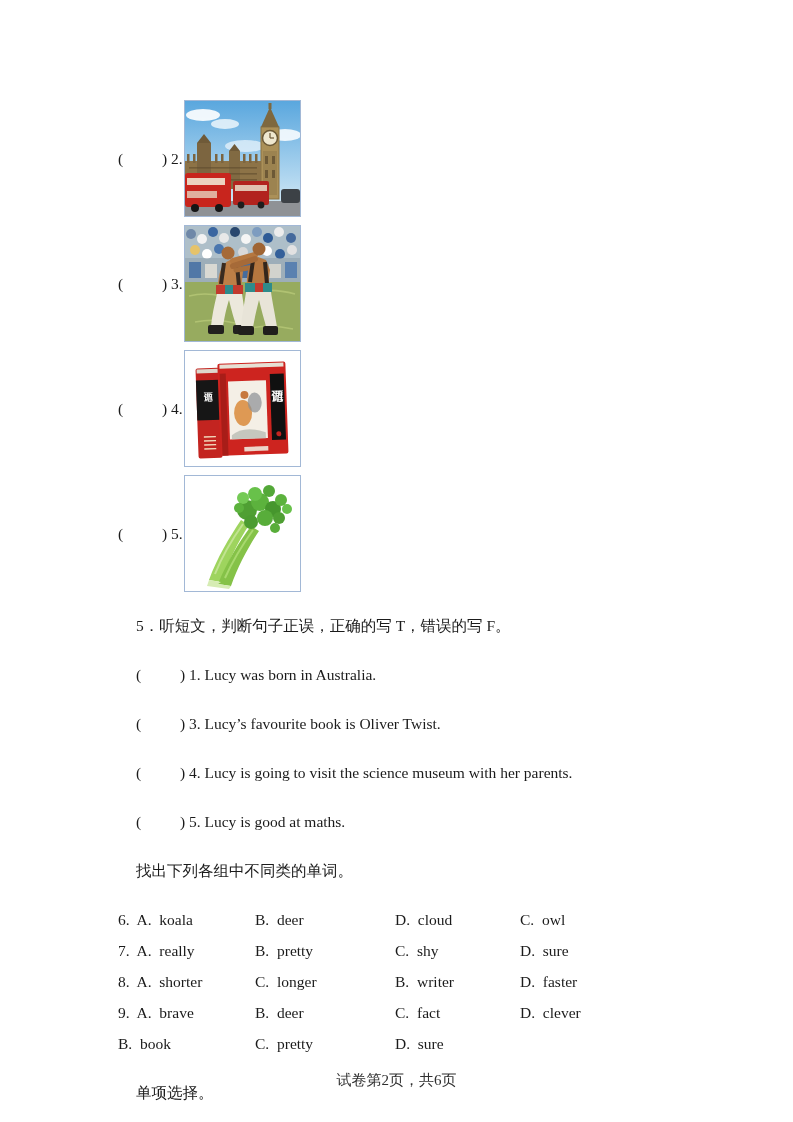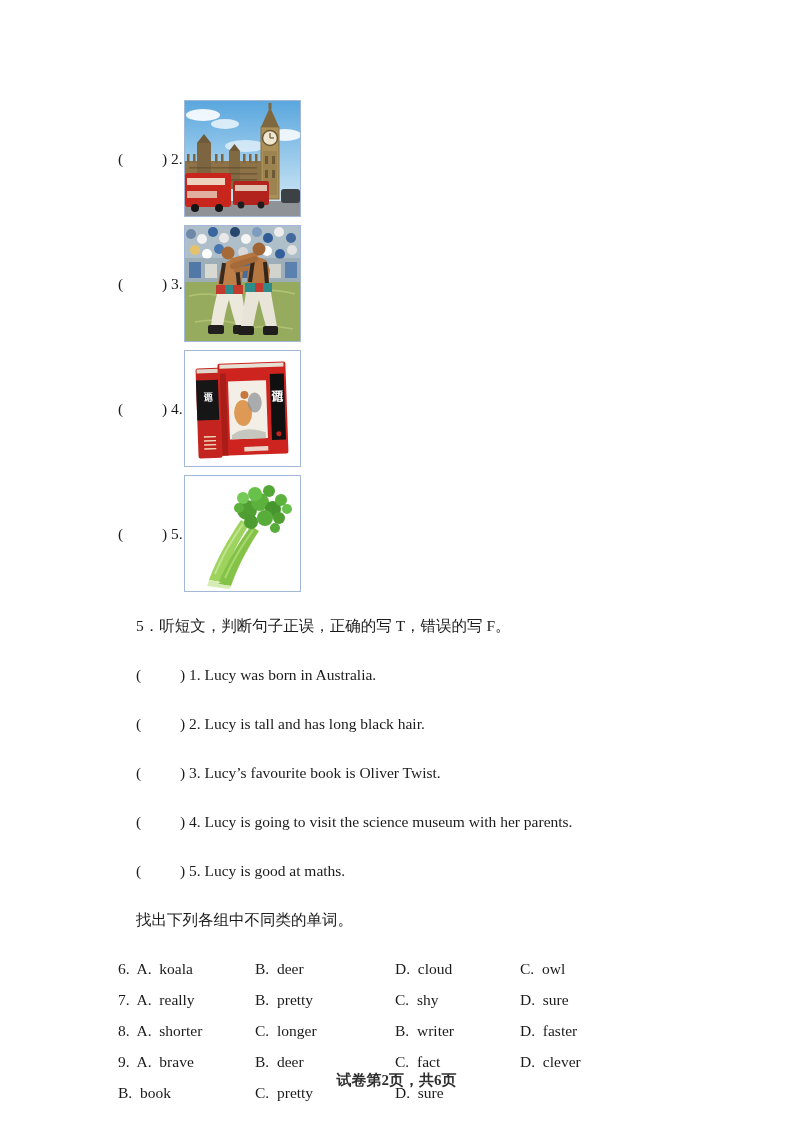--- a/index.html
+++ b/index.html
@@ -26,21 +26,21 @@
   .odd-rows{margin-top:10px;}
   .odd-row{
     display:grid;
     grid-template-columns:137px 140px 125px auto;
     line-height:31px;
   }
   .odd-row span{white-space:pre;}
   .single-heading{margin-top:28px;}
   .footer{
     position:absolute;top:1069px;left:0;width:793px;
-    text-align:center;font-size:15px;color:#2f2f2f;line-height:22px;font-weight:bold;
+    text-align:center;font-size:15px;color:#2f2f2f;line-height:22px;
   }
   .v-text{writing-mode:tb;}
 </style>
 </head>
 <body>
 
 <div class="page">
 
   <section>
 
@@ -232,21 +232,20 @@
             <circle cx="54" cy="32" r="5" fill="#5cb23d"></circle>
           </g>
         </svg>
       </span>
     </div>
   </section>
 
   <section class="tf-section">
     <p class="line">5．听短文，判断句子正误，正确的写 T，错误的写 F。</p>
     <p class="line">(          ) 1. Lucy was born in Australia.</p>
-    <p class="line">(          ) 2. Lucy is tall and has long black hair.</p>
     <p class="line">(          ) 3. Lucy’s favourite book is Oliver Twist.</p>
     <p class="line">(          ) 4. Lucy is going to visit the science museum with her parents.</p>
     <p class="line">(          ) 5. Lucy is good at maths.</p>
   </section>
 
   <section>
     <p class="line">找出下列各组中不同类的单词。</p>
     <div class="odd-rows">
       <div class="odd-row">
         <span>6.  A.  koala</span>

